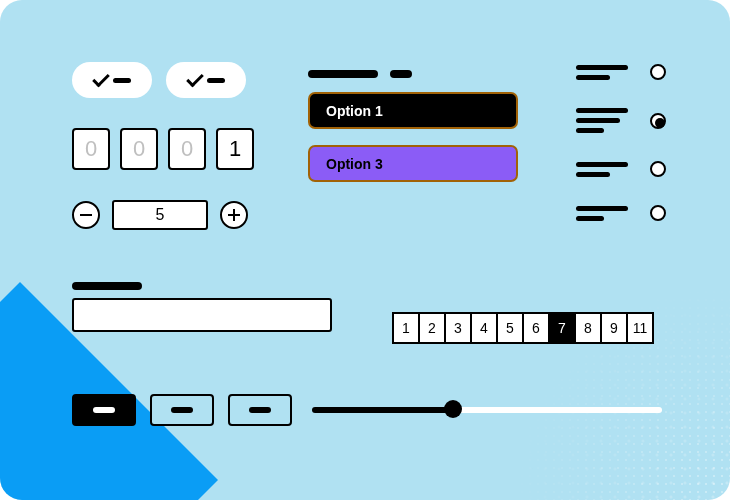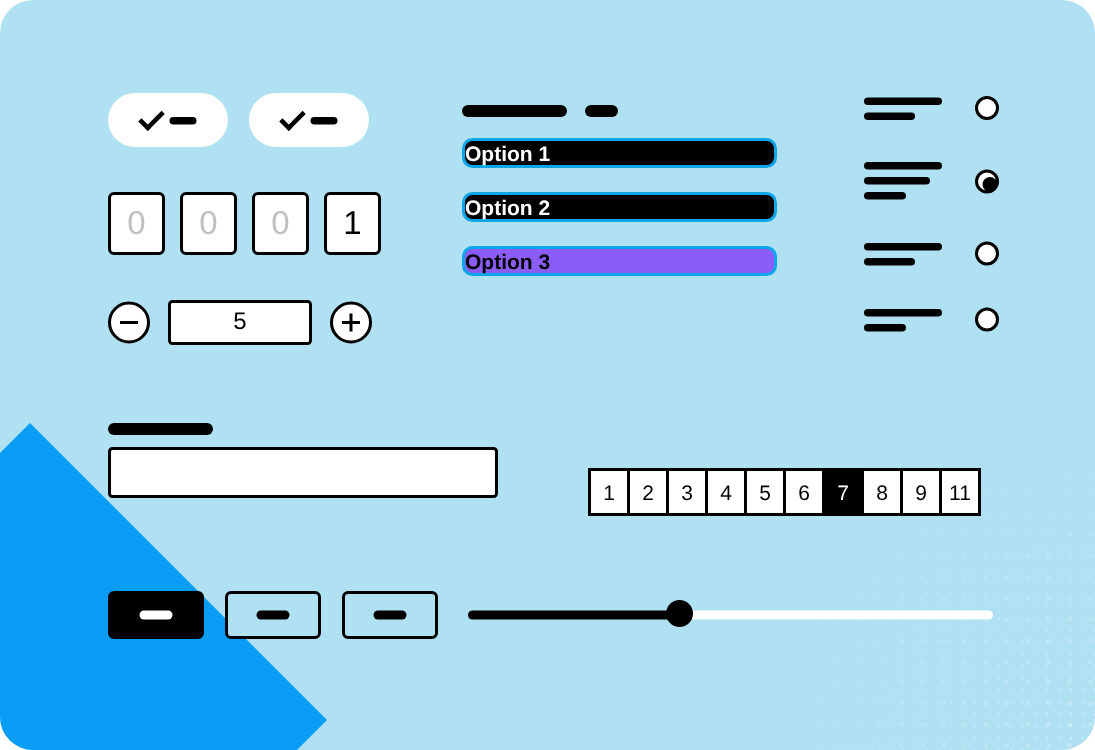--- a/index.html
+++ b/index.html
@@ -102,24 +102,24 @@
     font-size: 16px;
   }
 
   
   .sec-dash { height: 8px; background: #000; border-radius: 4px; }
   .sec-dash.a { width: 70px; }
   .sec-dash.b { width: 22px; }
 
   
   .option {
-    width: 210px; height: 20px;
-    padding-left: 0;
+    width: 210px; height: 37px;
+    padding-left: 16px;
     display: flex; align-items: center;
-    border: 2px solid #0ea5e9;
+    border: 2px solid #a16207;
     border-radius: 7px;
     font-size: 14px; font-weight: 600;
   }
   .option.dark { background: #000; color: #fff; }
   .option.light { background: #8b5cf6; color: #000; }
 
   
   .text-lines { display: flex; flex-direction: column; gap: 5px; }
   .tl { height: 5px; background: #000; border-radius: 3px; }
   .radio-dot {
@@ -209,23 +209,20 @@
       </div>
   </div>
 
   <div class="abs" style="left:308px; top:70px; display:flex; gap:12px">
     <div class="sec-dash a"></div>
     <div class="sec-dash b"></div>
   </div>
   <div class="abs" style="left:308px; top:92px; display:flex; flex-direction:column; gap:16px">
     <div class="option dark">
         <span>Option 1</span>
-      </div>
-    <div class="option dark">
-        <span>Option 2</span>
       </div>
     <div class="option light">
         <span>Option 3</span>
       </div>
   </div>
 
   <div class="abs" style="left:576px; top:64px; display:flex; flex-direction:column; gap:28px">
     <div style="display:flex; align-items:center; gap:22px">
       <div class="text-lines">
         <div class="tl" style="width:52px"></div>

